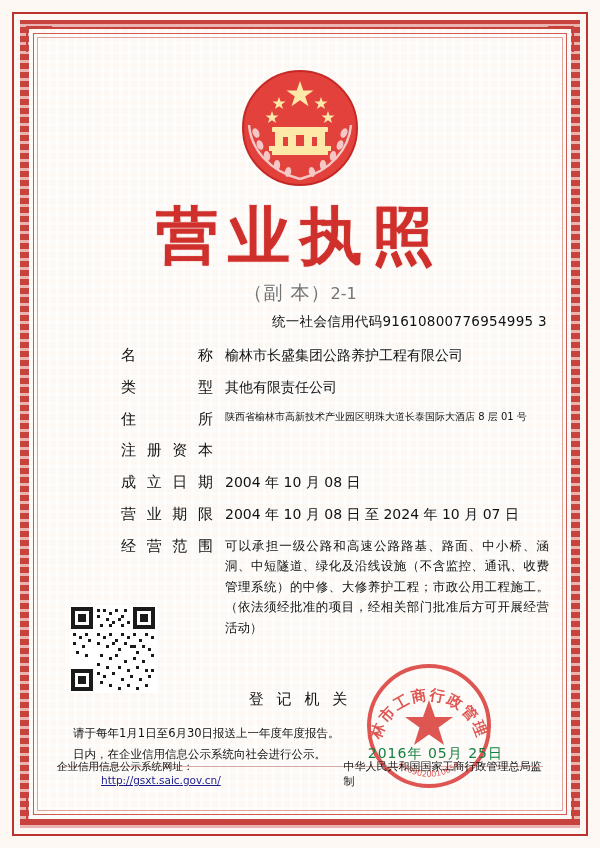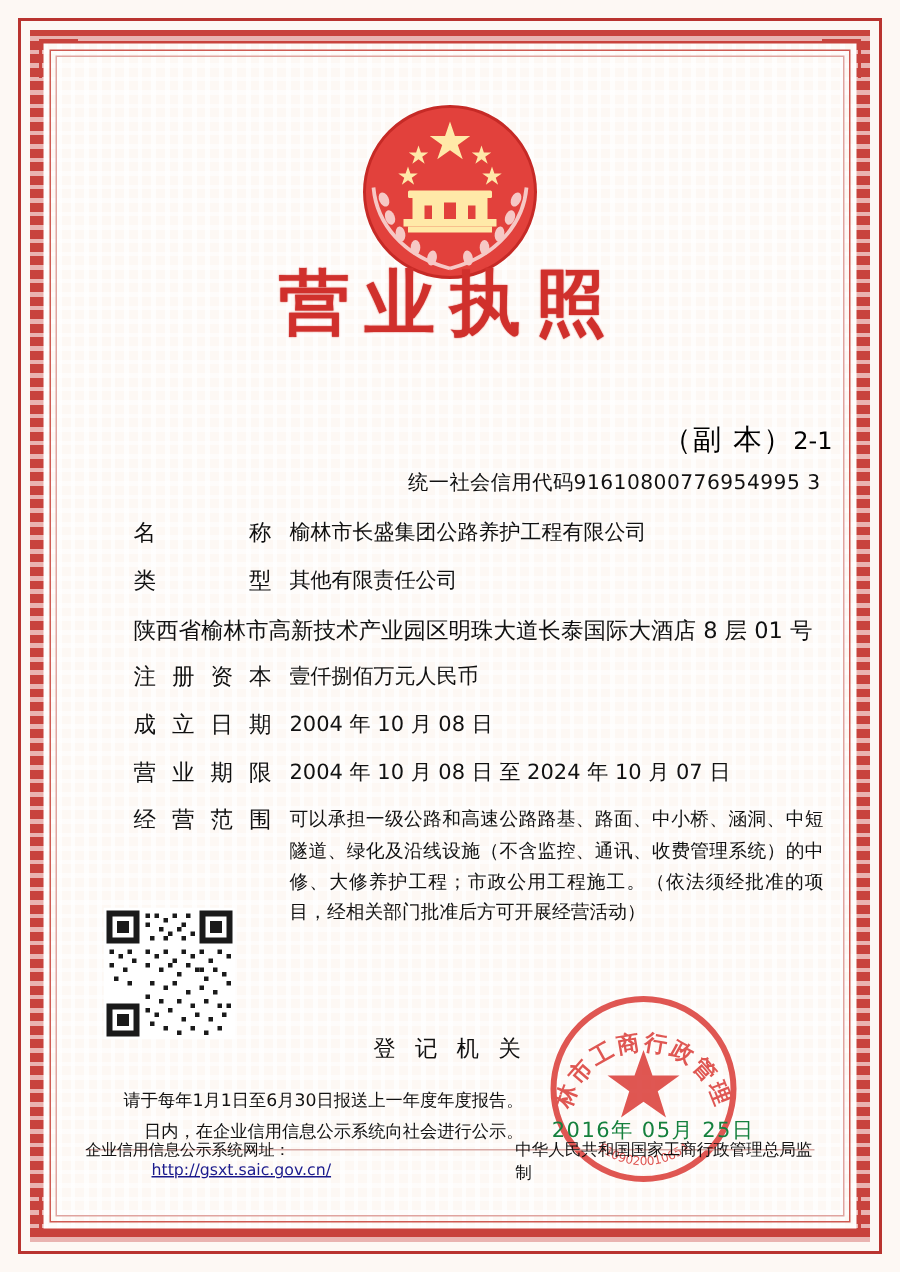--- a/index.html
+++ b/index.html
@@ -87,59 +87,59 @@
     left: 50%;
     transform: translateX(-50%);
     top: 22px;
     width: 122px;
     height: 122px;
   }
 
   
   .title {
     position: absolute;
-    top: 134px;
+    top: 160px;
     left: 0; right: 0;
     text-align: center;
     font-family: "DejaVu Sans", "Liberation Sans", sans-serif;
-    font-size: 47px;
+    font-size: 62px;
     font-weight: bold;
     letter-spacing: 10px;
     color: #d0302c;
     text-shadow: 0 0 1px #d0302c;
     line-height: 1;
   }
   .subtitle {
     position: absolute;
     top: 235px;
     left: 0; right: 0;
-    text-align: right;
+    text-align: center;
     font-size: 19px;
-    color: #000000;
+    color: #737373;
     letter-spacing: 1px;
   }
   .subtitle .num {
     font-size: 16px;
     letter-spacing: 0;
   }
 
   .credit-code {
     position: absolute;
     top: 268px;
     right: 8px;
     font-size: 13.5px;
     color: #111;
     letter-spacing: 0.3px;
   }
 
   
   .fields {
     position: absolute;
     top: 300px;
-    left: 44px;
+    left: 76px;
     right: 6px;
   }
   .row {
     display: flex;
     align-items: flex-start;
     margin-bottom: 10px;
   }
   .label {
     width: 104px;
     flex: 0 0 104px;
@@ -152,21 +152,21 @@
     box-sizing: border-box;
     line-height: 1.45;
   }
   .value {
     flex: 1;
     font-size: 14px;
     color: #111;
     line-height: 1.45;
   }
   .value.small {
-    font-size: 15px;
+    font-size: 10px;
     line-height: 1.5;
   }
   .value.scope {
     font-size: 12.5px;
     line-height: 1.65;
     text-align: justify;
   }
 
   
   .qr {
@@ -203,27 +203,26 @@
     right: 52px;
     top: 700px;
     font-size: 14px;
     color: #15803d;
     letter-spacing: 1px;
   }
 
   
   .notice {
     position: absolute;
-    left: 14px;
+    left: 28px;
     top: 678px;
     width: 290px;
     font-size: 11.5px;
     line-height: 1.85;
     color: #111;
-    text-align: right;
   }
 
   
   .footer-rule {
     position: absolute;
     left: 12px; right: 12px;
     bottom: 36px;
     border-top: 1px solid #d8a9a5;
   }
   .footer {
@@ -316,27 +315,27 @@
         <div class="label">名　　称</div>
         <div class="value">榆林市长盛集团公路养护工程有限公司</div>
       </div>
 
       <div class="row">
         <div class="label">类　　型</div>
         <div class="value">其他有限责任公司</div>
       </div>
 
       <div class="row">
+        <div class="label">住　　所</div>
         <div class="value small">陕西省榆林市高新技术产业园区明珠大道长泰国际大酒店 8 层 01 号</div>
       </div>
 
 
       <div class="row">
         <div class="label">注 册 资 本</div>
-        <div class="value">壹仟捌佰万元人民币</div>
       </div>
 
       <div class="row">
         <div class="label">成 立 日 期</div>
         <div class="value">2004 年 10 月 08 日</div>
       </div>
 
       <div class="row">
         <div class="label">营业期限</div>
         <div class="value">2004 年 10 月 08 日 至 2024 年 10 月 07 日</div>

